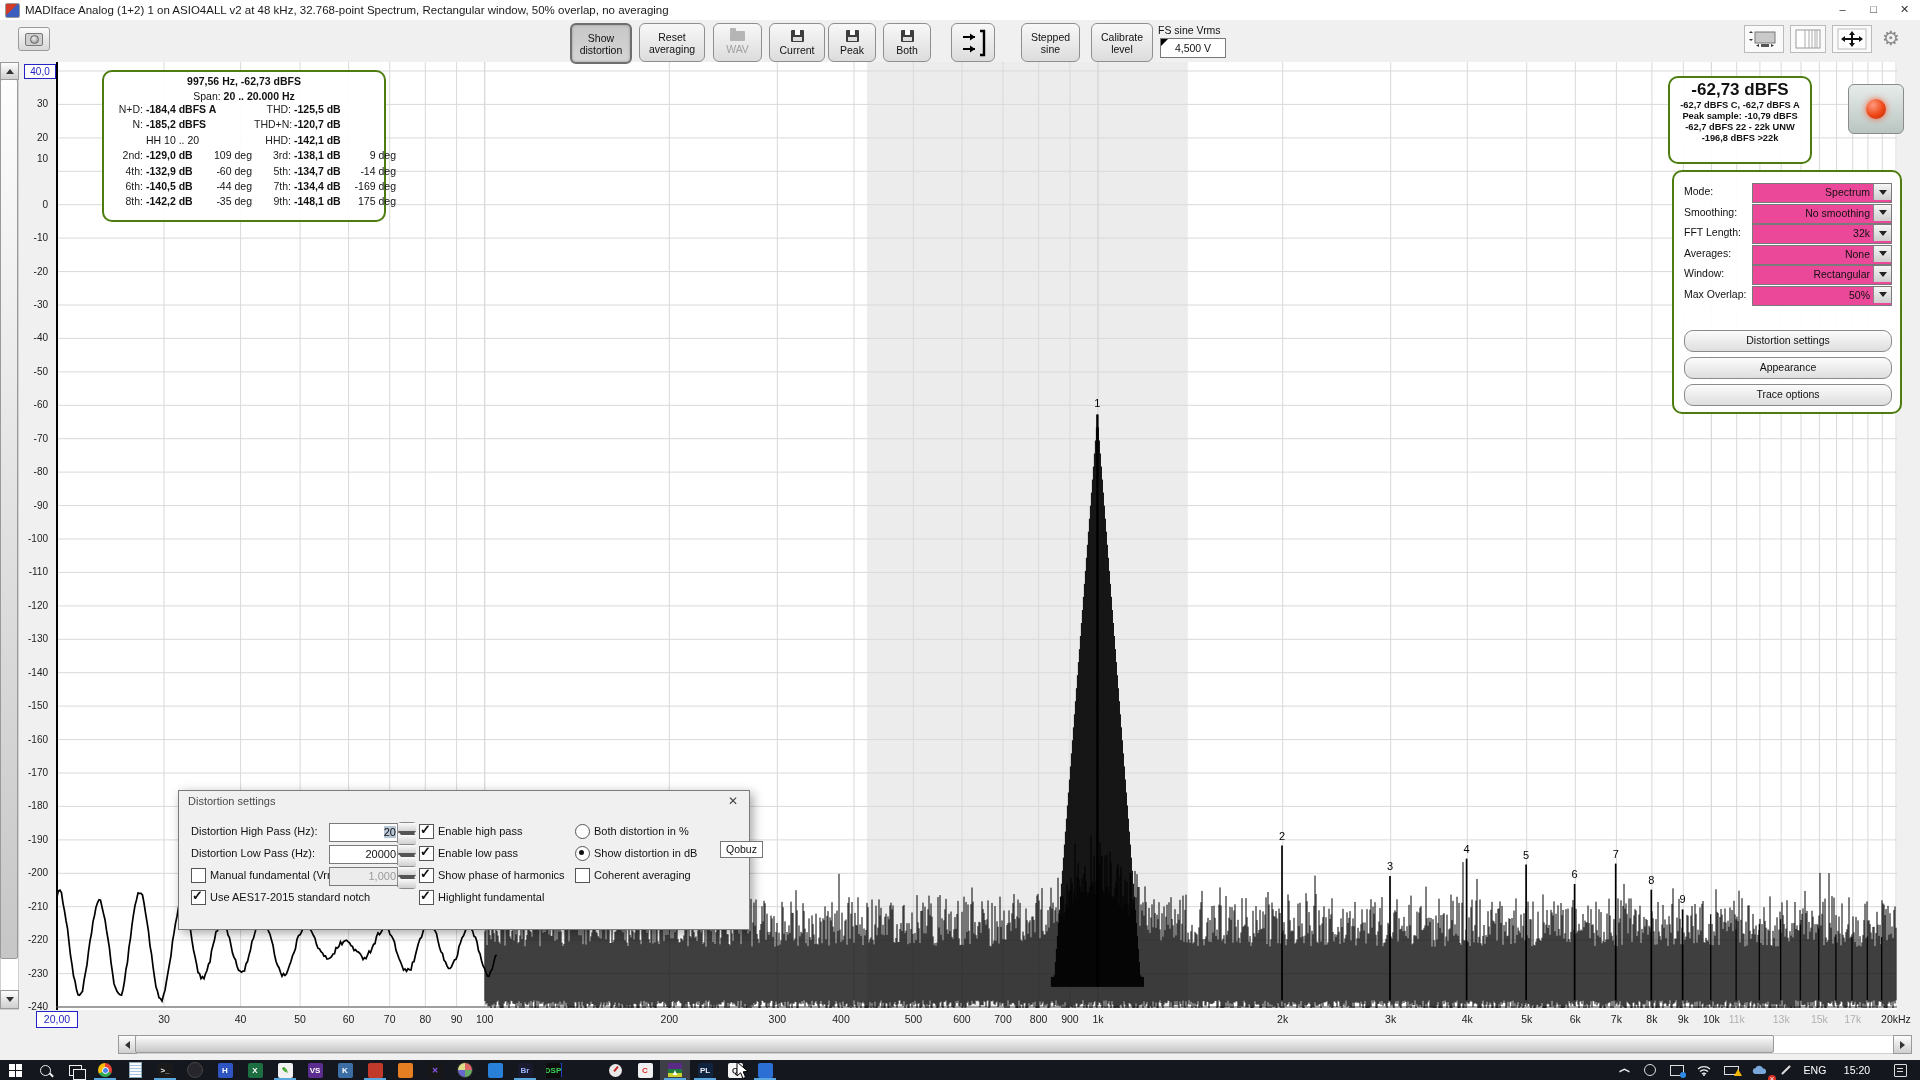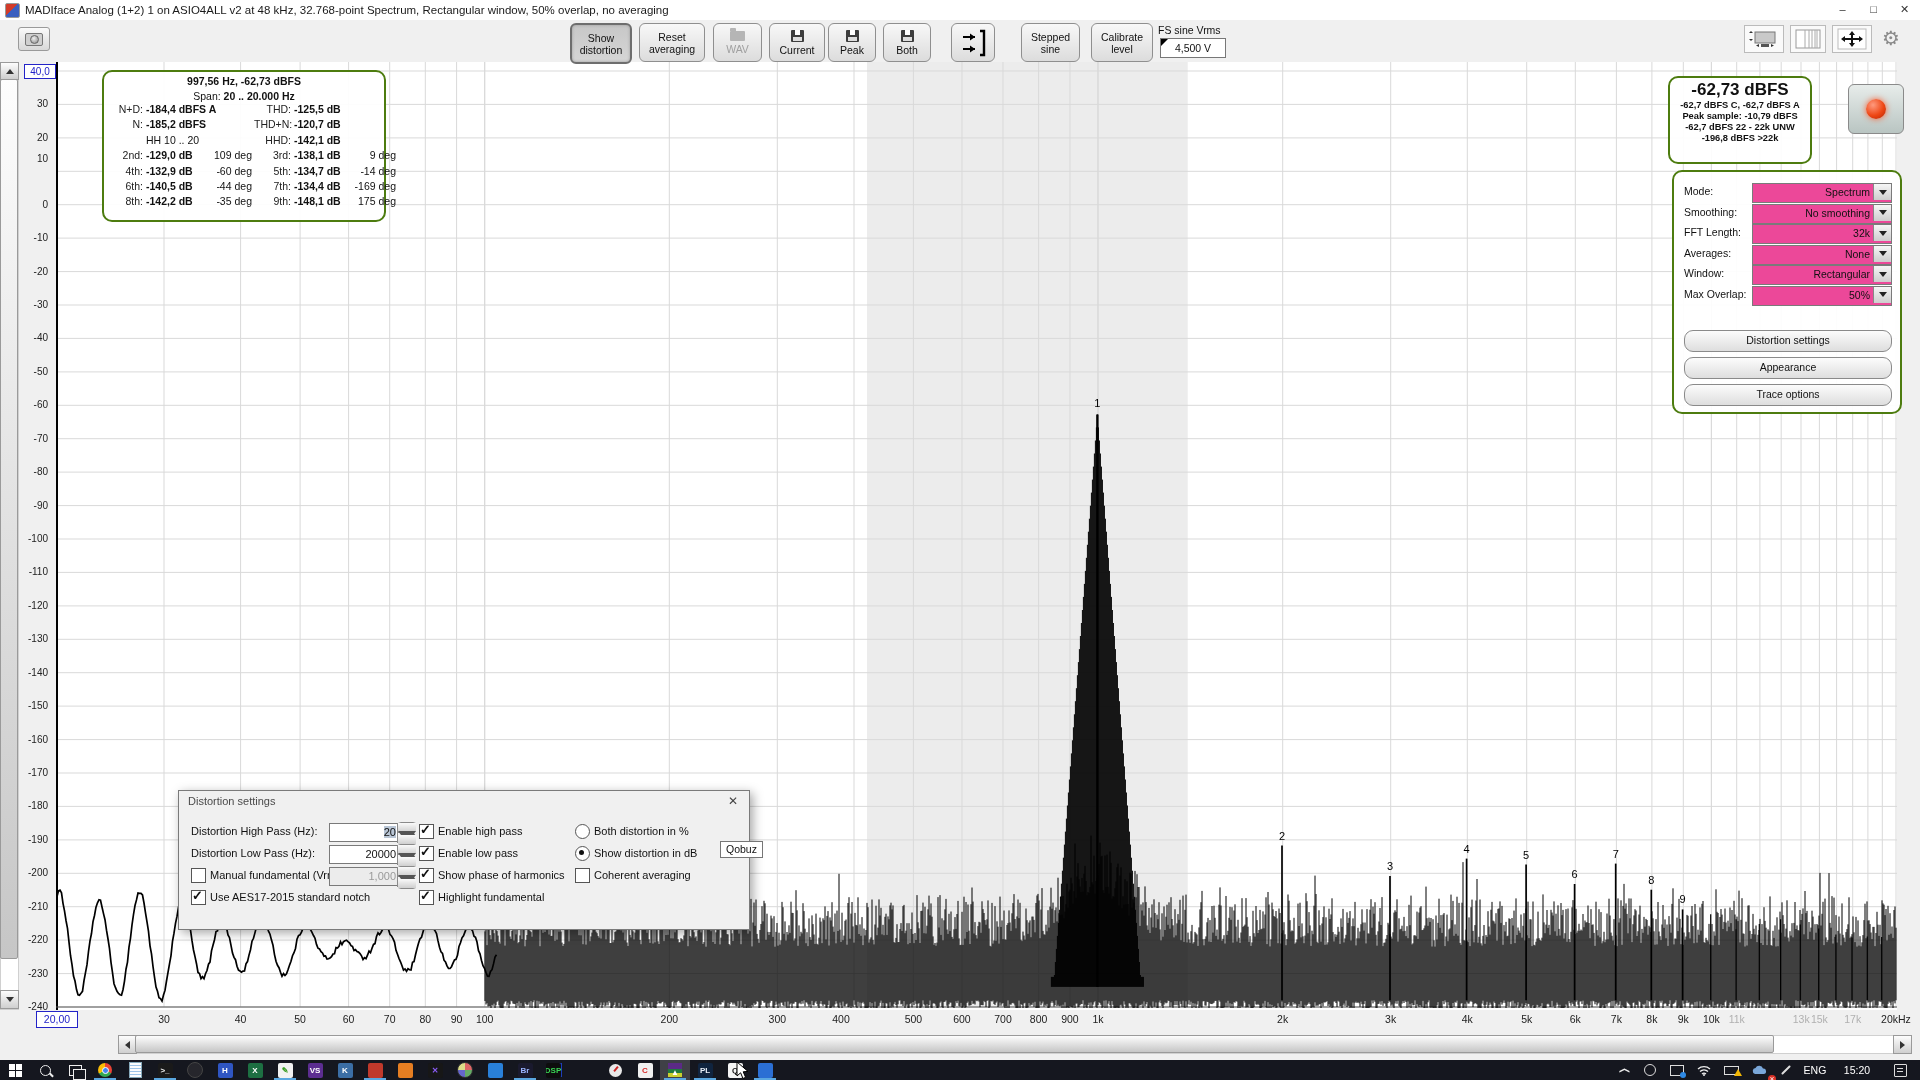--- a/index.html
+++ b/index.html
@@ -302,21 +302,21 @@
     <div class="xlab" style="left: 1282.66px;">2k</div>
     <div class="xlab" style="left: 1390.66px;">3k</div>
     <div class="xlab" style="left: 1467.29px;">4k</div>
     <div class="xlab" style="left: 1526.73px;">5k</div>
     <div class="xlab" style="left: 1575.29px;">6k</div>
     <div class="xlab" style="left: 1616.35px;">7k</div>
     <div class="xlab" style="left: 1651.92px;">8k</div>
     <div class="xlab" style="left: 1683.29px;">9k</div>
     <div class="xlab" style="left: 1711.36px;">10k</div>
     <div class="xlab gray" style="left: 1736.75px;">11k</div>
-    <div class="xlab gray" style="left: 1781.24px; margin-left: 20px;">13k</div>
+    <div class="xlab gray" style="left: 1781.24px;">13k</div>
     <div class="xlab gray" style="left: 1819.36px;">15k</div>
     <div class="xlab gray" style="left: 1852.7px;">17k</div>
     <div class="xlab" style="left: 1895.99px;">20kHz</div>
   </div>
 
 <div class="sb-track" style="left:0;top:62px;width:17px;height:946px"></div>
 <div class="sb-btn" style="left:0;top:62px;width:17px;height:16px">
     <div class="tri" style="border-left:4px solid transparent;border-right:4px solid transparent;border-bottom:5px solid #333"></div>
   </div>
 <div class="sb-thumb" style="left:0;top:79px;width:16px;height:878px"></div>

